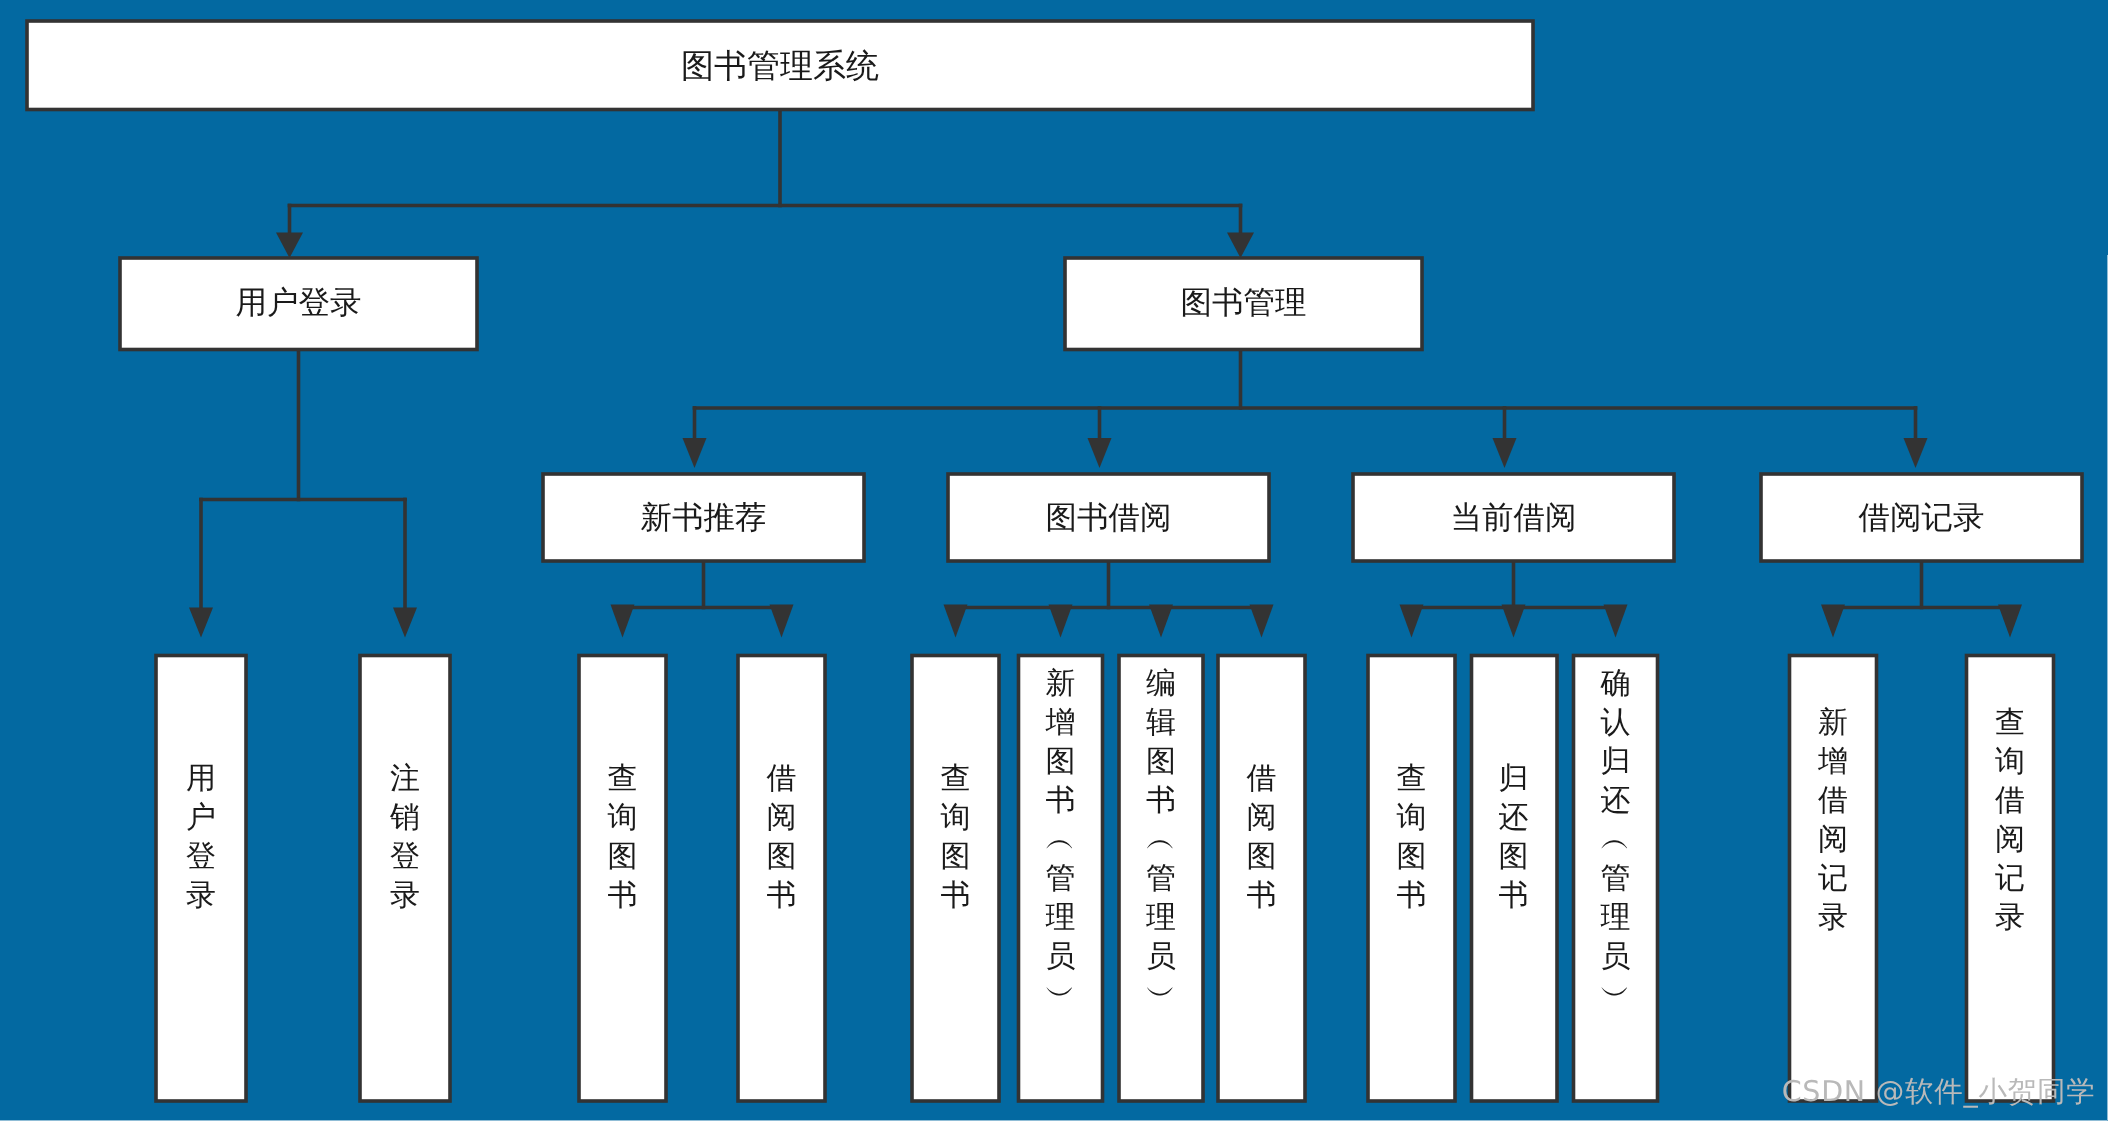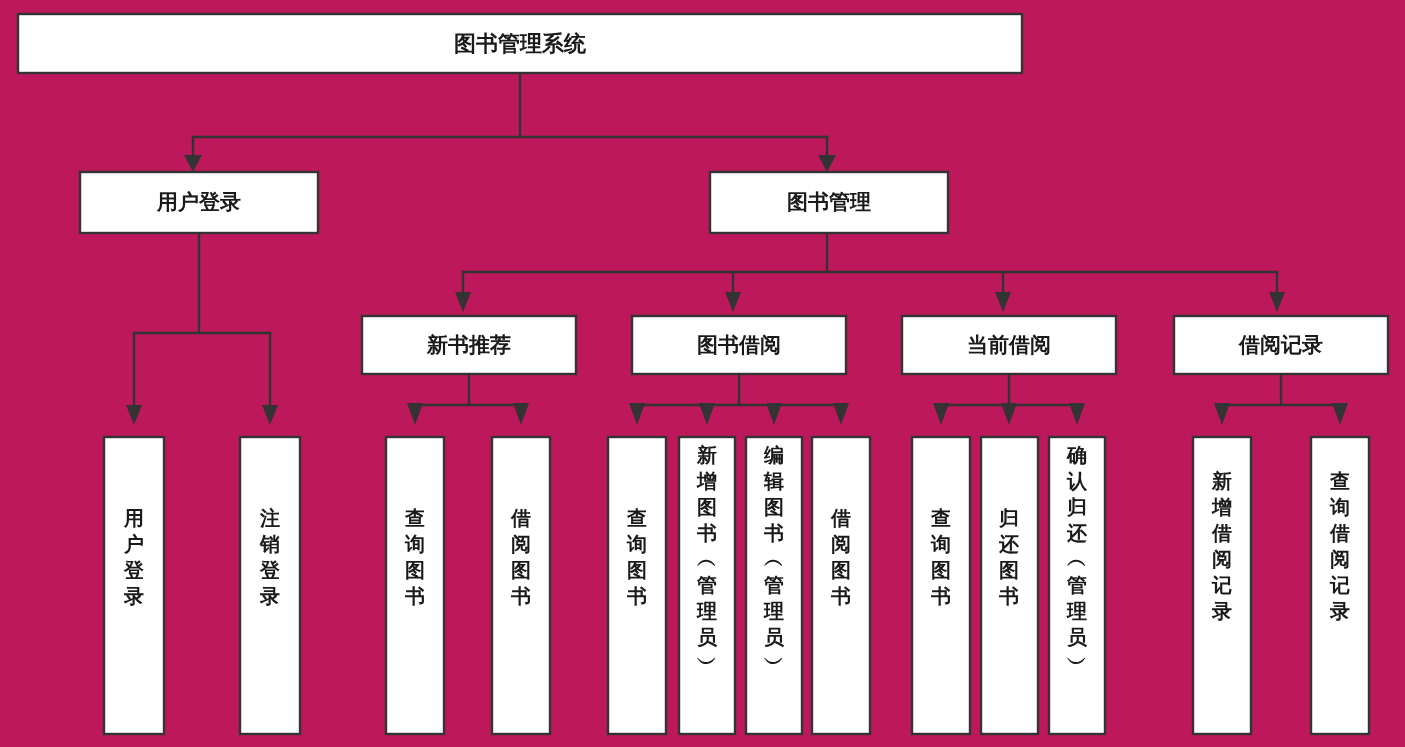--- a/index.html
+++ b/index.html
@@ -8,23 +8,22 @@
     padding: 0;
     background: #ffffff;
   }
   body {
     font-family: "DejaVu Sans", "Liberation Sans", sans-serif;
   }
   #diagram-root {
     position: relative;
     width: 1405px;
     height: 747px;
-    background: #be185d;
+    background: #0369a1;
     overflow: hidden;
-    font-weight: bold;
   }
   svg#tree-svg {
     position: absolute;
     left: 0;
     top: 0;
     width: 1405px;
     height: 747px;
     display: block;
   }
   .node-box {
@@ -227,13 +226,14 @@
       <rect class="node-box" x="1193" y="437" width="58" height="297"></rect>
       <text class="node-label-v" x="1222" y="488"><tspan x="1222" dy="0">新</tspan><tspan x="1222" dy="26">增</tspan><tspan x="1222" dy="26">借</tspan><tspan x="1222" dy="26">阅</tspan><tspan x="1222" dy="26">记</tspan><tspan x="1222" dy="26">录</tspan></text>
     </g>
 
     <g>
       <rect class="node-box" x="1311" y="437" width="58" height="297"></rect>
       <text class="node-label-v" x="1340" y="488"><tspan x="1340" dy="0">查</tspan><tspan x="1340" dy="26">询</tspan><tspan x="1340" dy="26">借</tspan><tspan x="1340" dy="26">阅</tspan><tspan x="1340" dy="26">记</tspan><tspan x="1340" dy="26">录</tspan></text>
     </g>
   </svg>
 
+  <div class="watermark">CSDN @软件_小贺同学</div>
 </div>
 
 </body></html>

